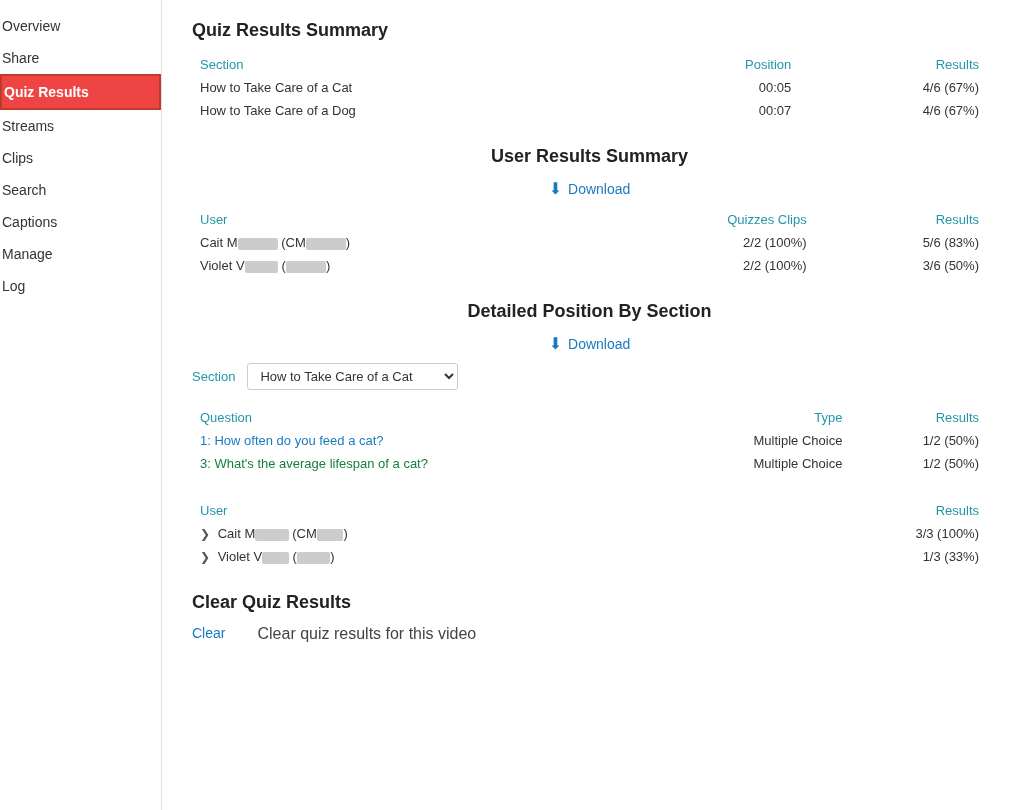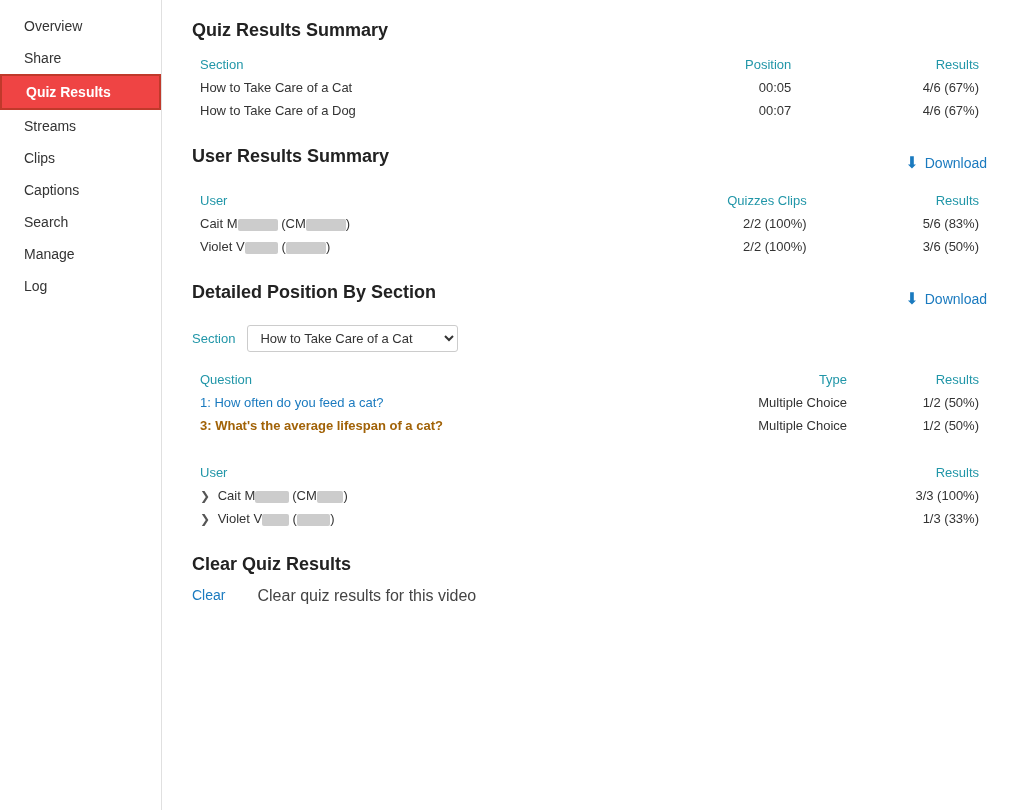--- a/index.html
+++ b/index.html
@@ -7,21 +7,21 @@
 
     
     .sidebar {
       width: 162px;
       min-width: 162px;
       background: #fff;
       border-right: 1px solid #e0e0e0;
       padding-top: 10px;
     }
     .sidebar-item {
-      padding: 8px 24px;
+      padding: 8px 2px;
       cursor: pointer;
       color: #333;
       font-size: 14px;
     }
     .sidebar-item.active {
       background: #ef4444;
       color: #fff;
       font-weight: bold;
       border: 2px solid #c0392b;
     }
@@ -62,20 +62,21 @@
       color: #333;
     }
     .results-table td:first-child { text-align: left; }
 
     
     .download-row {
       display: flex;
       justify-content: space-between;
       align-items: center;
       margin-bottom: 10px;
+      flex-direction: column;
     }
     .download-btn {
       display: flex;
       align-items: center;
       gap: 6px;
       color: #1a7abf;
       cursor: pointer;
       font-size: 14px;
       font-weight: normal;
       border: none;
@@ -162,24 +163,24 @@
   <div class="sidebar-item active">
     <span>Quiz Results</span>
   </div>
   <div class="sidebar-item">
     <span>Streams</span>
   </div>
   <div class="sidebar-item">
     <span>Clips</span>
   </div>
   <div class="sidebar-item">
+    <span>Search</span>
+  </div>
+  <div class="sidebar-item">
     <span>Captions</span>
-  </div>
-  <div class="sidebar-item">
-    <span>Search</span>
   </div>
   <div class="sidebar-item">
     <span>Manage</span>
   </div>
   <div class="sidebar-item">
     <span>Log</span>
   </div>
 </nav>
 
 <main class="main">
@@ -269,21 +270,21 @@
           <th>Results</th>
         </tr>
       </thead>
       <tbody>
         <tr>
           <td style="color:#1a7abf;">1: How often do you feed a cat?</td>
           <td>Multiple Choice</td>
           <td>1/2 (50%)</td>
         </tr>
         <tr>
-          <td style="color:#a16207;font-weight:bold;">3: What's the average lifespan of a cat?</td>
+          <td style="color:#15803d;">3: What's the average lifespan of a cat?</td>
           <td>Multiple Choice</td>
           <td>1/2 (50%)</td>
         </tr>
       </tbody>
     </table>
 
     <table class="results-table" style="margin-top:16px;">
       <thead>
         <tr>
           <th>User</th>

